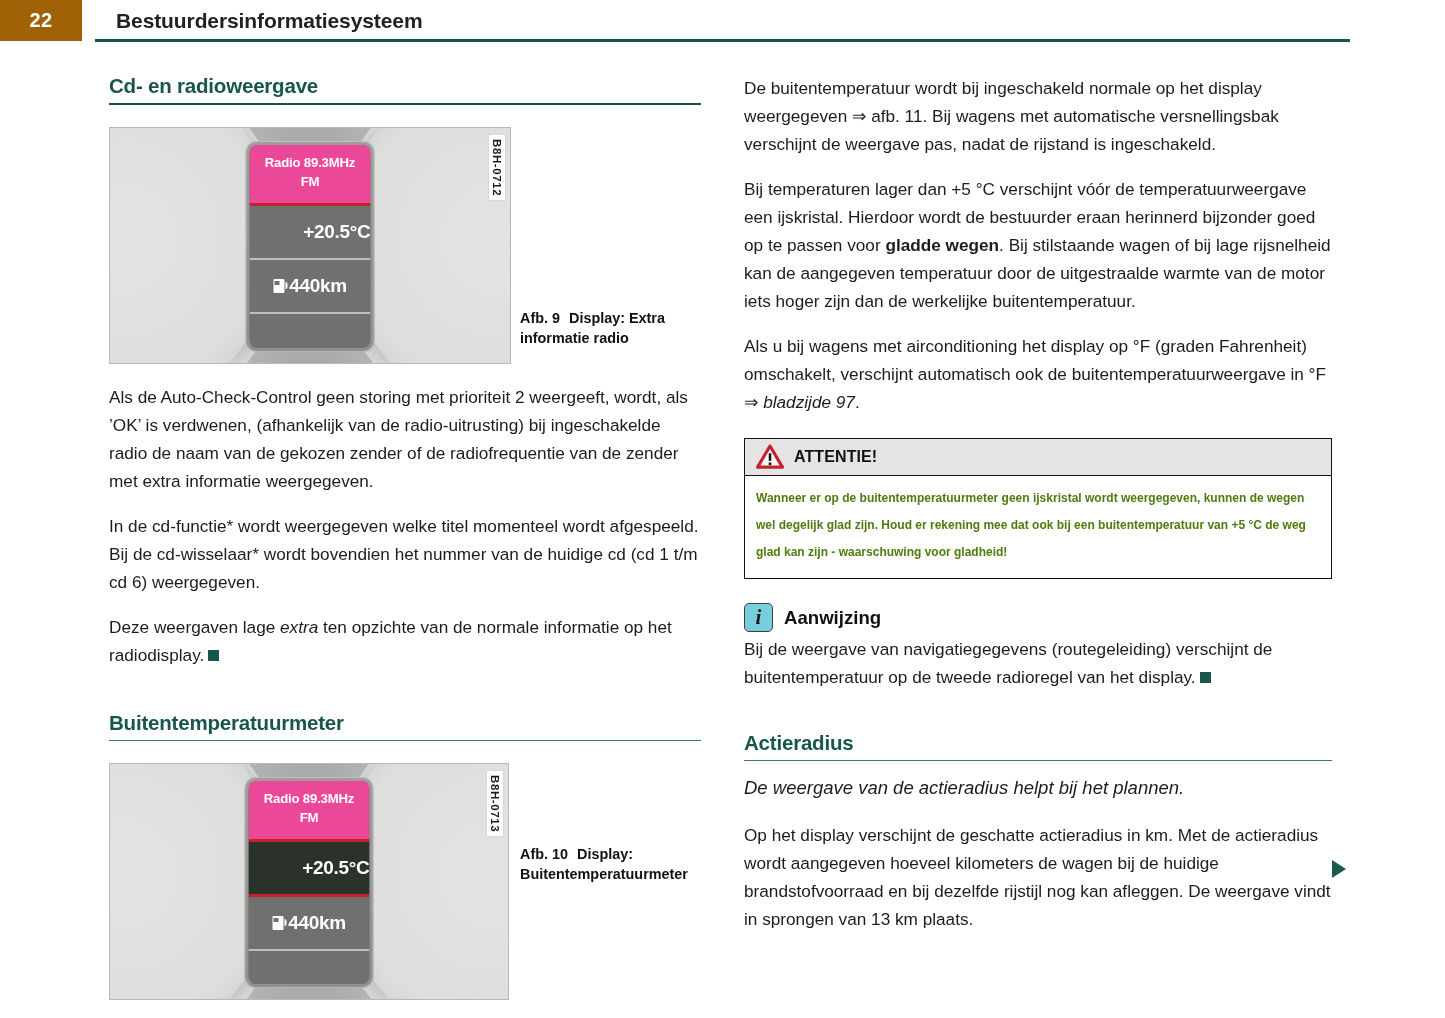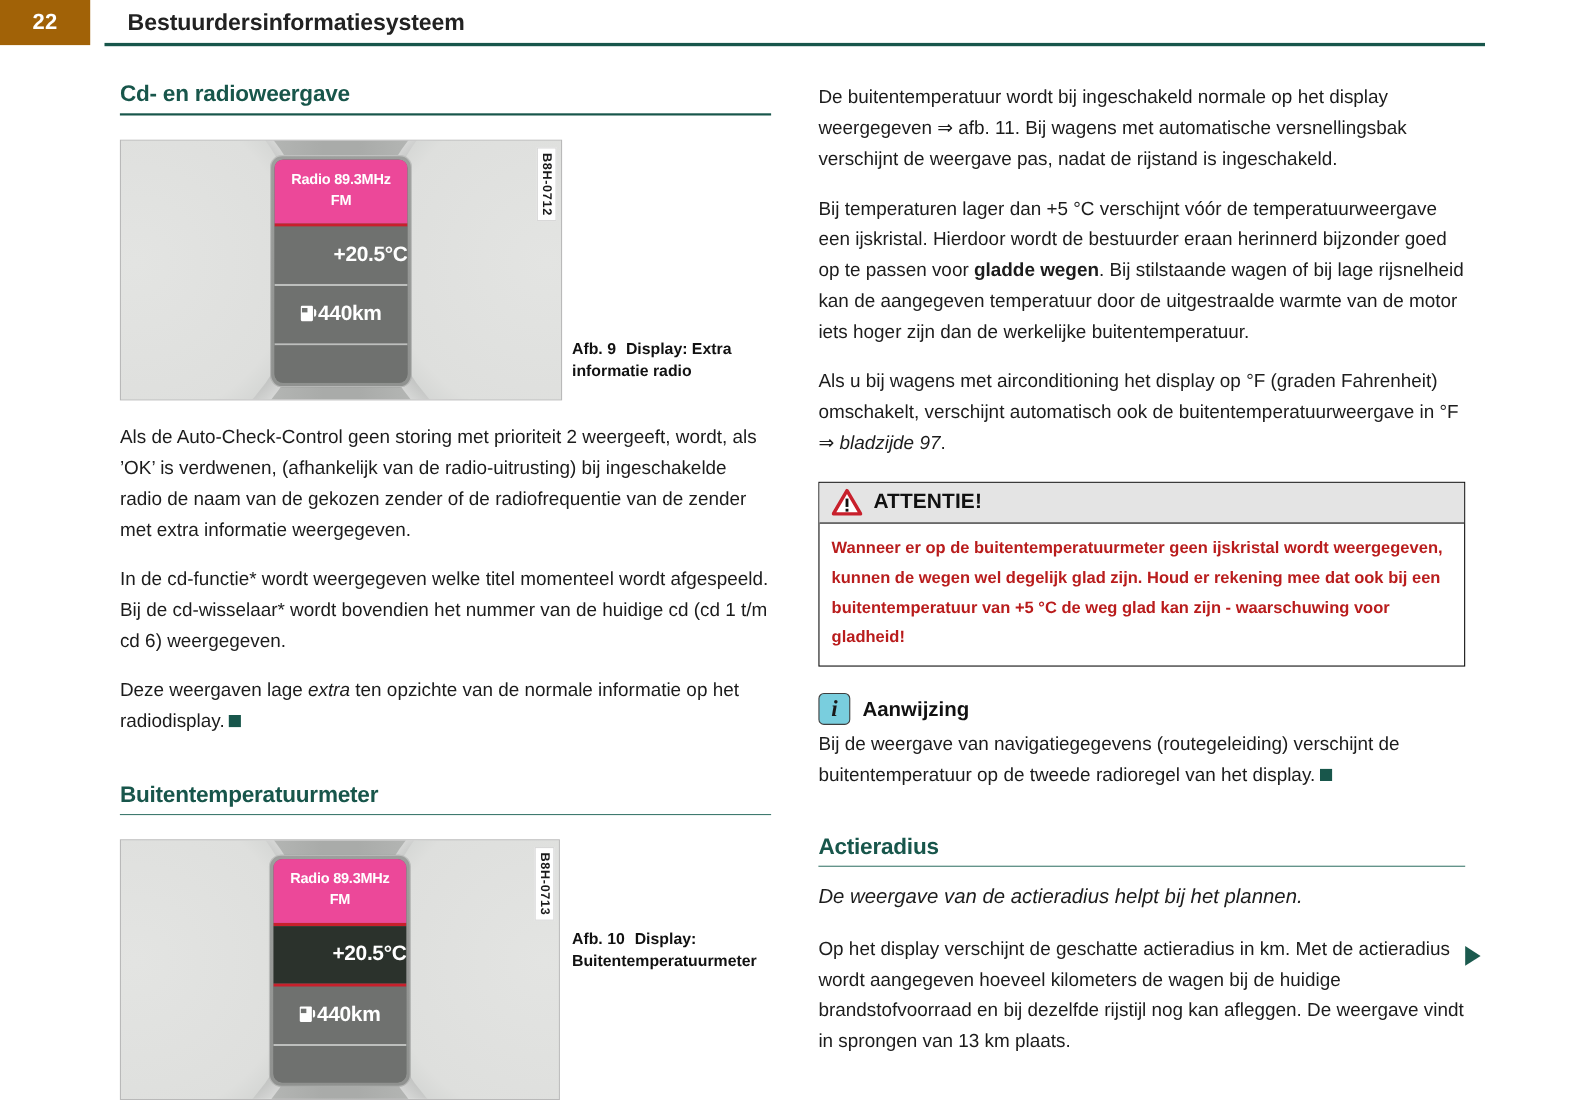--- a/index.html
+++ b/index.html
@@ -285,32 +285,32 @@
   }
   .warn-head {
     display: flex;
     align-items: center;
     gap: 10px;
     background: #e4e4e4;
     border-bottom: 1.5px solid #111111;
     padding: 5px 11px 6px 11px;
   }
   .warn-title {
-    font-size: 19px;
+    font-size: 16px;
     font-weight: bold;
     color: #111111;
     letter-spacing: 0.1px;
   }
   .warn-icon { width: 28px; height: 25px; display: block; flex: 0 0 auto; }
   .warn-body {
     padding: 9px 11px 12px 11px;
-    font-size: 15px;
+    font-size: 12px;
     font-weight: bold;
     line-height: 27px;
-    color: #b91c1c;
+    color: #4d7c0f;
   }
 
   
   .note {
     margin-top: 24px;
   }
   .note-head {
     display: flex;
     align-items: center;
     gap: 11px;

